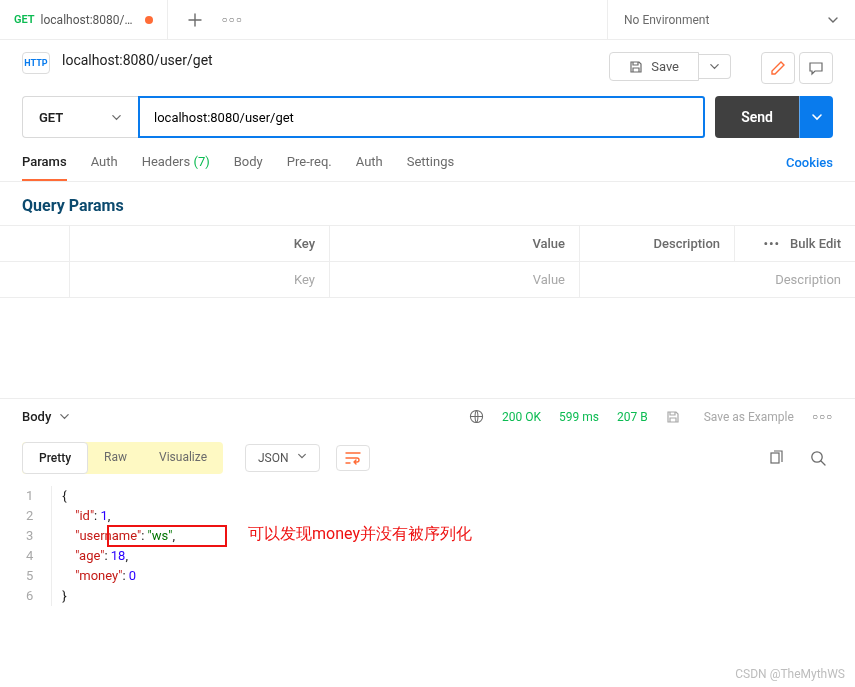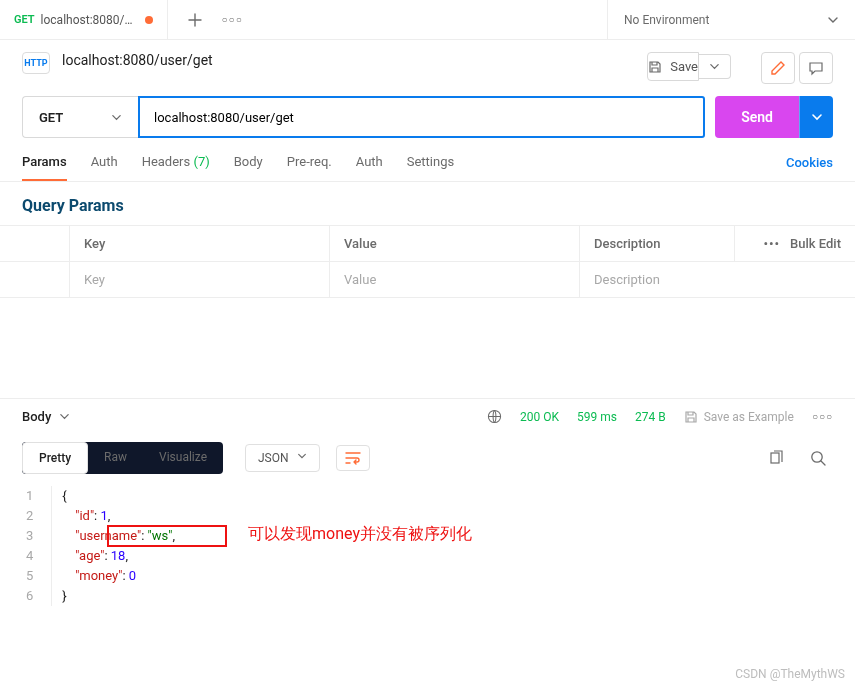--- a/index.html
+++ b/index.html
@@ -14,66 +14,66 @@
 .tab-actions { display: flex; align-items: center; gap: 20px; padding-left: 20px; }
 .icon-btn { display: inline-flex; align-items: center; justify-content: center; color: #6b6b6b; cursor: pointer; }
 .env-select { margin-left: auto; display: flex; align-items: center; gap: 10px; padding: 0 16px; font-size: 12px; color: #6b6b6b; border-left: 1px solid #ededed; height: 100%; width: 248px; justify-content: space-between; }
 
 
 .titlebar { display: flex; align-items: flex-start; padding: 12px 22px; gap: 12px; }
 .http-badge { width: 28px; height: 22px; border: 1px solid #dcdcdc; border-radius: 4px; display: flex; align-items: center; justify-content: center; font-size: 9px; color: #097bed; font-weight: 700; }
 .title-text { font-size: 14px; color: #212121; }
 .titlebar .spacer { flex: 1; }
 .save-group { display: flex; align-items: center; }
-.save-btn { display: flex; align-items: center; gap: 8px; border: 1px solid #d9d9d9; border-radius: 4px 0 0 4px; padding: 6px 0; font-size: 13px; color: #555; cursor: pointer; }
+.save-btn { display: flex; align-items: center; gap: 8px; border: 1px solid #d9d9d9; border-radius: 4px 0 0 4px; padding: 6px 19px; font-size: 13px; color: #555; cursor: pointer; }
 .save-caret { border: 1px solid #d9d9d9; border-left: none; border-radius: 0 4px 4px 0; padding: 6px 10px; display: flex; align-items: center; cursor: pointer; }
 .rt-icons { display: flex; gap: 4px; margin-left: 18px; }
 .sq-btn { width: 34px; height: 32px; border: 1px solid #d9d9d9; border-radius: 4px; display: flex; align-items: center; justify-content: center; cursor: pointer; }
 .sq-btn.orange { color: #ff6c37; }
 
 
 .urlrow { display: flex; align-items: stretch; padding: 0 22px; gap: 0; }
 .method-select { display: flex; align-items: center; gap: 8px; border: 1px solid #d9d9d9; border-right: none; border-radius: 4px 0 0 4px; padding: 0 16px; height: 42px; font-size: 13px; font-weight: 600; color: #212121; cursor: pointer; width: 116px; justify-content: space-between; }
 .url-input { flex: 1; border: 2px solid #097bed; border-radius: 0 3px 3px 0; height: 42px; padding: 0 14px; font-size: 13px; outline: none; }
 .send-group { display: flex; margin-left: 10px; }
-.send-btn { background: #d946ef; color: #fff; border: none; border-radius: 4px 0 0 4px; padding: 0 26px; height: 42px; font-size: 14px; font-weight: 600; cursor: pointer; }
+.send-btn { background: #404040; color: #fff; border: none; border-radius: 4px 0 0 4px; padding: 0 26px; height: 42px; font-size: 14px; font-weight: 600; cursor: pointer; }
 .send-caret { background: #097bed; border: none; border-left: 1px solid rgba(255,255,255,.35); border-radius: 0 4px 4px 0; width: 34px; height: 42px; display: flex; align-items: center; justify-content: center; cursor: pointer; }
 
 
 .reqtabs { display: flex; align-items: center; gap: 24px; padding: 16px 22px 0; font-size: 13px; border-bottom: 1px solid #ededed; }
 .reqtab { padding-bottom: 10px; color: #6b6b6b; cursor: pointer; border-bottom: 2px solid transparent; }
 .reqtab.active { color: #212121; border-bottom-color: #ff6c37; font-weight: 500; }
 .reqtab .count { color: #0cbb52; }
 .reqtabs .spacer { flex: 1; }
 .cookies-link { color: #097bed; font-weight: 500; cursor: pointer; padding-bottom: 10px; margin-left: 40px; }
 
 
 .section-title { font-size: 16px; color: #0c4a6e; padding: 14px 22px 10px; font-weight: 700; }
-.qtable { border-top: 1px solid #ededed; border-bottom: 1px solid #ededed; margin: 0 0 6px 0; }
+.qtable { border-top: 1px solid #ededed; border-bottom: 1px solid #ededed; margin: 0 0 6px 0; text-align: right; }
 .qtable .row { display: flex; border-bottom: 1px solid #ededed; }
 .qtable .row:last-child { border-bottom: none; }
 .qtable .cell { padding: 10px 14px; font-size: 13px; border-right: 1px solid #ededed; }
 .qtable .cell:last-child { border-right: none; }
 .cell-check { width: 70px; }
 .cell-key { width: 260px; }
 .cell-val { width: 250px; }
 .cell-desc { flex: 1; }
 .cell-bulk { width: 120px; display: flex; align-items: center; gap: 10px; justify-content: flex-end; }
 .qtable .header .cell { color: #6b6b6b; font-weight: 500; }
 .qtable .body .cell { color: #a8a8a8; }
 
 
 .resp-header { display: flex; align-items: center; padding: 10px 22px; border-top: 1px solid #ededed; font-size: 13px; margin-top: 100px; }
 .resp-header .body-tab { color: #212121; font-weight: 500; display: flex; align-items: center; gap: 8px; cursor: pointer; }
 .resp-meta { margin-left: auto; display: flex; align-items: center; gap: 18px; color: #6b6b6b; font-size: 12px; }
 .ok { color: #0cbb52; }
-.save-example { display: flex; align-items: center; gap: 6px; color: #a8a8a8; cursor: pointer; }
+.save-example { display: flex; align-items: center; gap: 24px; color: #a8a8a8; cursor: pointer; }
 
 .view-tabs { display: flex; align-items: center; gap: 8px; padding: 8px 22px; }
-.vt-group { display: flex; background: #0f172a; border-radius: 4px; overflow: hidden; }
+.vt-group { display: flex; background: #fef9c3; border-radius: 4px; overflow: hidden; }
 .vt { padding: 8px 16px; font-size: 12px; color: #6b6b6b; cursor: pointer; }
 .vt.active { background: #fff; border: 1px solid #e0e0e0; border-radius: 4px; color: #212121; font-weight: 500; }
 .fmt-select { margin-left: 14px; display: flex; gap: 8px; border: 1px solid #e0e0e0; border-radius: 4px; padding: 6px 12px; font-size: 12px; color: #555; cursor: pointer; }
 .wrap-btn { margin-left: 8px; border: 1px solid #e0e0e0; border-radius: 4px; padding: 5px 8px; color: #ff6c37; cursor: pointer; }
 .view-tabs .spacer { flex: 1; }
 
 .code { display: flex; font-family: Consolas, Monaco, monospace; font-size: 13px; line-height: 20px; padding: 4px 22px; position: relative; }
 .gutter { color: #a8a8a8; text-align: right; padding-right: 14px; border-right: 1px solid #ededed; }
 .gutter div { padding: 0 4px; }
 .lines { padding-left: 10px; position: relative; }
@@ -207,21 +207,21 @@
   </div>
   <div class="resp-meta">
     <span>
       <svg width="15" height="15" viewBox="0 0 16 16">
           <circle cx="8" cy="8" r="6.5" fill="none" stroke="#6b6b6b" stroke-width="1.1"></circle>
           <path d="M1.5 8h13M8 1.5c2 2 2 11 0 13M8 1.5c-2 2-2 11 0 13" fill="none" stroke="#6b6b6b" stroke-width="1.1"></path>
         </svg>
     </span>
     <span class="ok">200 OK</span>
     <span class="ok">599 ms</span>
-    <span class="ok">274 B</span>
+    <span class="ok">207 B</span>
     <span class="save-example">
       <svg width="14" height="14" viewBox="0 0 14 14">
           <path d="M2 2h8l2 2v8H2V2zm2 0v3h5V2M4 8h6v4H4z" fill="none" stroke="#a8a8a8" stroke-width="1.2"></path>
         </svg>
       <span>Save as Example</span>
     </span>
     <span class="icon-btn" style="font-size:10px;letter-spacing:1px;">○○○</span>
   </div>
 </div>
 

